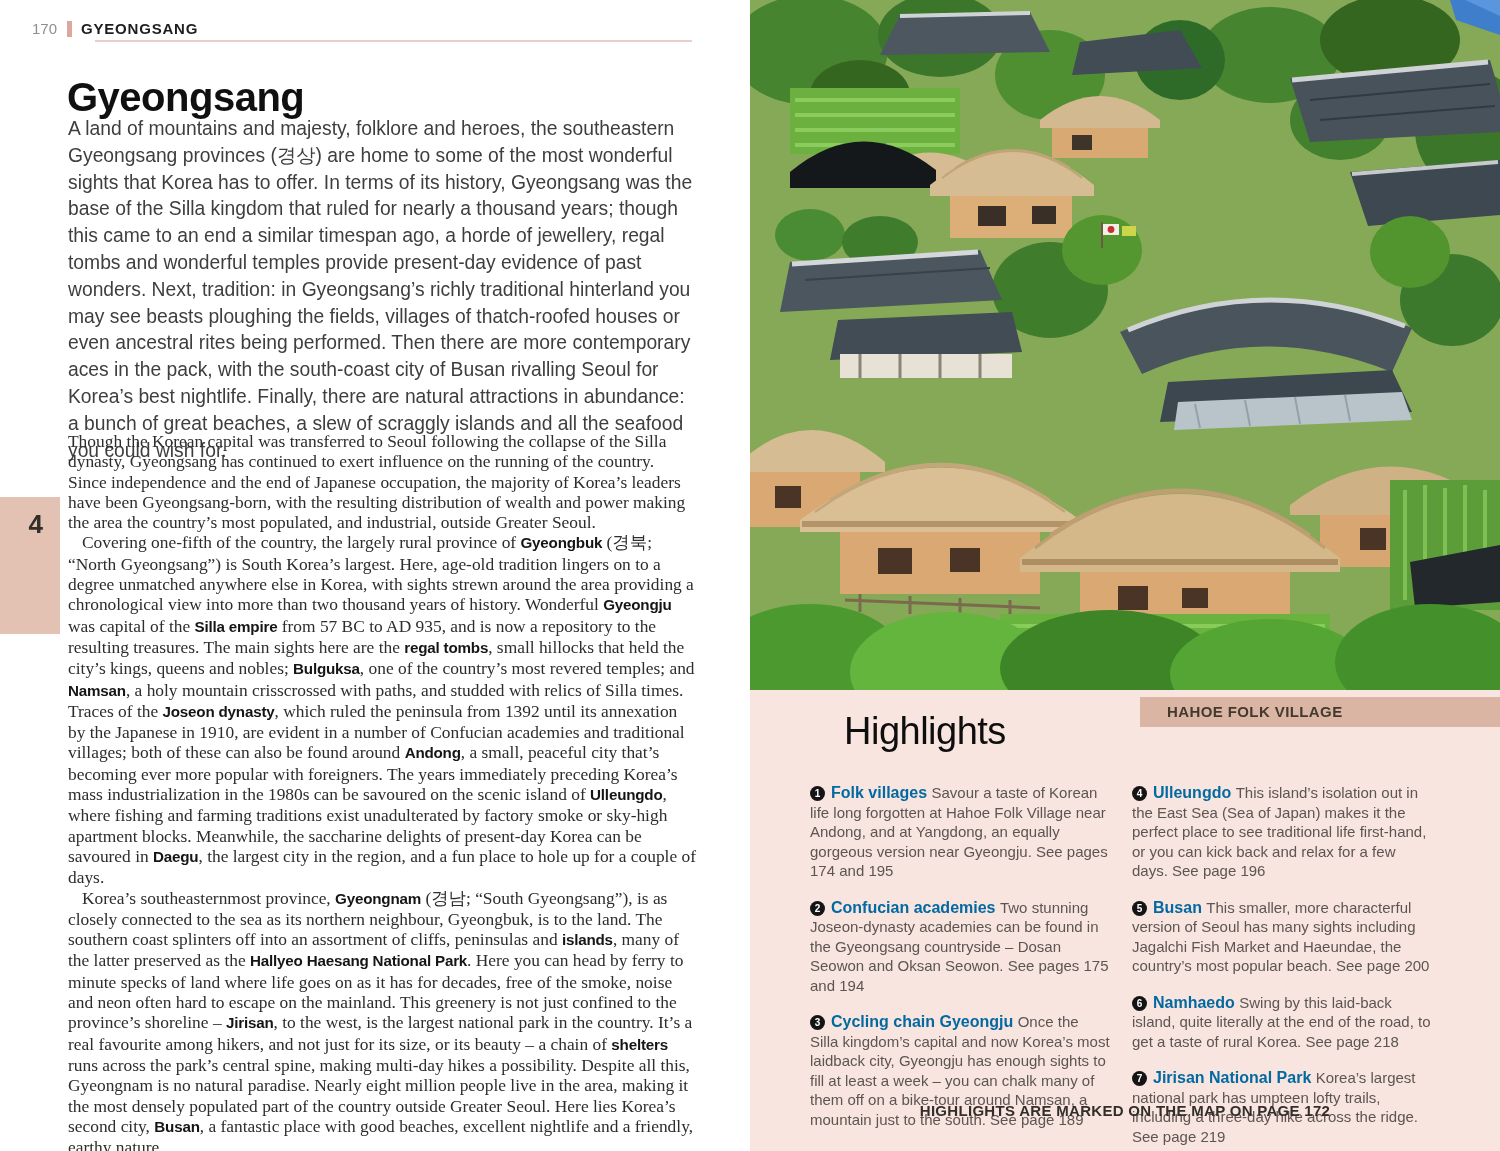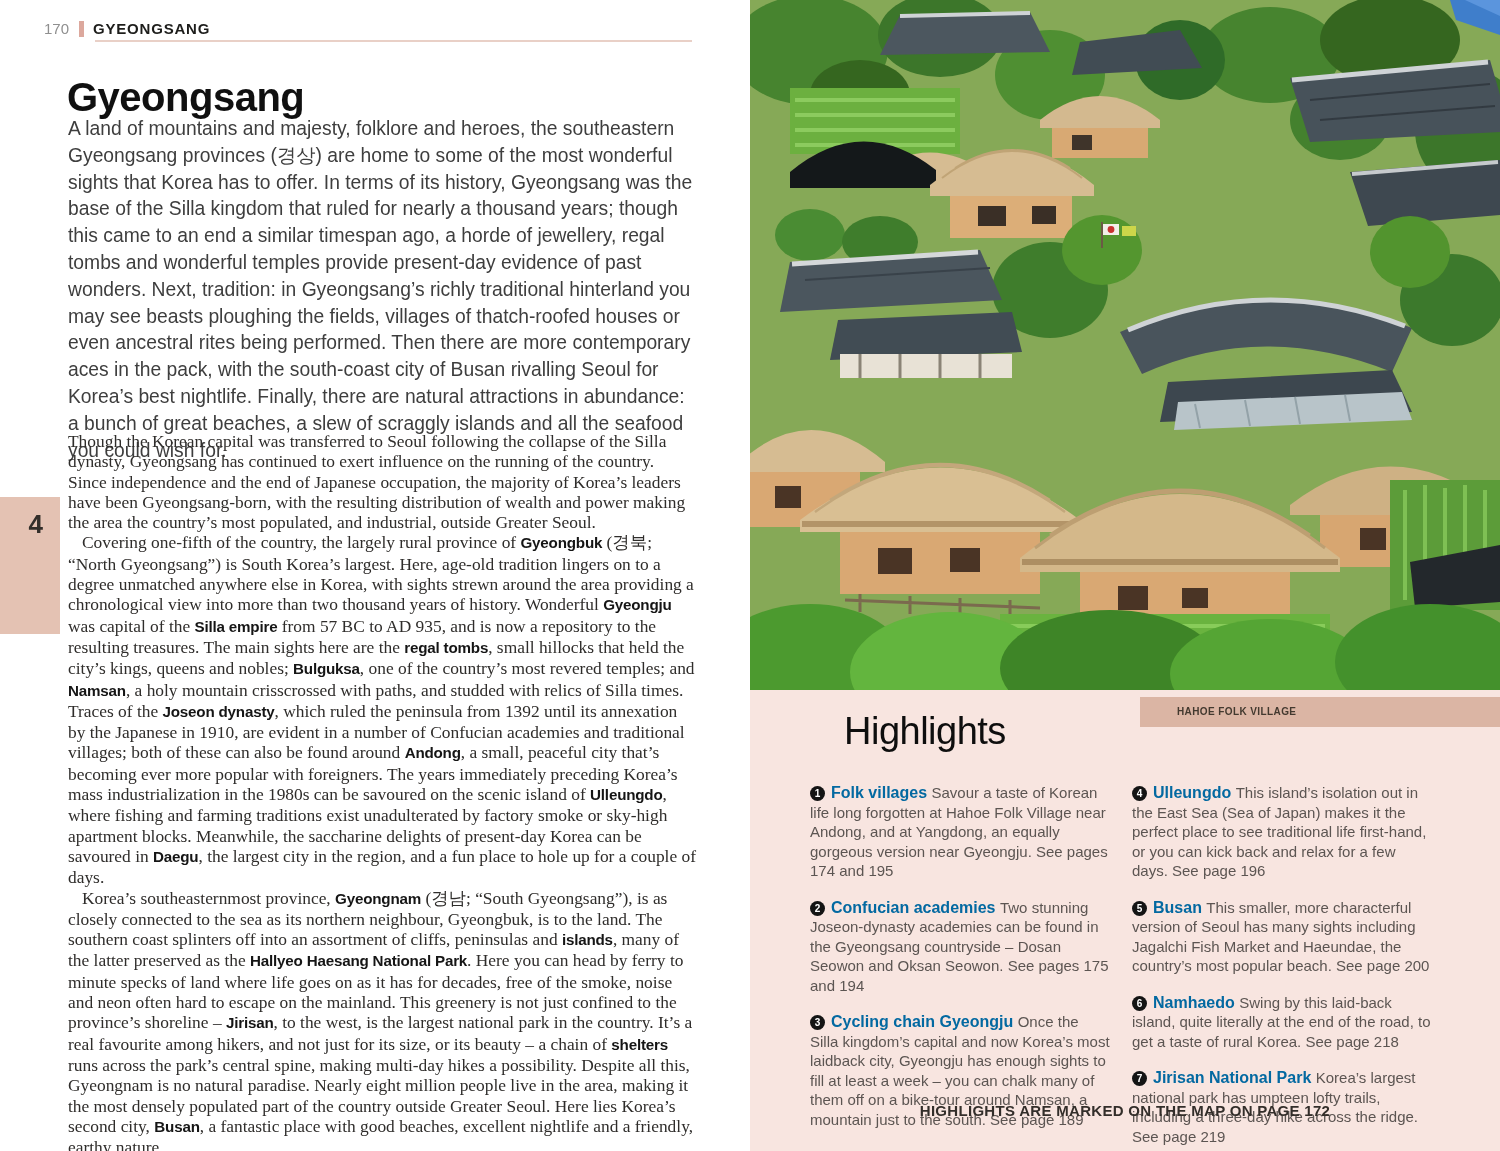--- a/index.html
+++ b/index.html
@@ -1,42 +1,42 @@
 <!DOCTYPE html>
 <html><head>
 <meta charset="utf-8">
 <style>
   html,body{margin:0;padding:0;}
   body{
     width:1500px;height:1151px;position:relative;background:#ffffff;
     font-family:"Liberation Sans", sans-serif;color:#1d1d1b;overflow:hidden;
   }
   
-  .header-row{position:absolute;left:44px;top:20px;display:flex;align-items:center;}
+  .header-row{position:absolute;left:32px;top:20px;display:flex;align-items:center;}
   .page-num{font-size:15px;color:#8f8f8f;}
   .accent-bar{width:5px;height:16px;background:#dca89d;margin:0 9px 0 10px;}
   .section-name{font-size:15px;font-weight:bold;letter-spacing:.8px;color:#1d1d1b;}
   .header-rule{position:absolute;left:95px;top:40px;width:597px;height:2px;background:#e9d0c7;}
   
   .article-title{position:absolute;left:67px;top:48px;font-size:40px;font-weight:bold;letter-spacing:-.5px;color:#101010;}
   .intro{position:absolute;left:68px;top:116px;width:628px;font-size:19.3px;line-height:26.8px;color:#3e3e3e;}
   .body-copy{position:absolute;left:68px;top:431px;width:628px;font-family:"Liberation Serif", serif;font-size:17.4px;line-height:20.3px;color:#2f2d2b;text-align:left;}
   .body-copy p{margin:0;}
   .body-copy p.indent{text-indent:14px;}
   .term{font-family:"Liberation Sans", sans-serif;font-weight:bold;font-size:15.2px;color:#151515;letter-spacing:-.2px;}
   
   .side-tab{position:absolute;left:0;top:497px;width:60px;height:137px;background:#e4c2b3;}
   .side-tab-num{position:absolute;top:12px;right:17px;font-size:26px;font-weight:bold;color:#332e2a;}
   
   .photo{position:absolute;left:750px;top:0;width:750px;height:690px;overflow:hidden;background:#86a957;}
   .photo svg{display:block;}
   
   .highlights-panel{position:absolute;left:750px;top:690px;width:750px;height:461px;background:#f8e5e0;}
   .photo-caption{position:absolute;right:0;top:7px;width:360px;height:30px;background:#dbb5a4;
-    line-height:30px;padding-left:37px;box-sizing:border-box;font-size:10px;font-weight:bold;
+    line-height:30px;padding-left:27px;box-sizing:border-box;font-size:15px;font-weight:bold;
     letter-spacing:.4px;color:#43392f;}
   .hl-big-title{position:absolute;left:60px;top:20px;font-size:38px;font-weight:normal;letter-spacing:-.5px;color:#0e0e0e;margin-left:34px;}
   .hl-cols{position:absolute;left:60px;top:93px;width:644px;display:flex;gap:22px;}
   .hl-col{width:300px;}
   .hl-item{margin-bottom:17px;font-size:15px;line-height:19.5px;color:#5c5552;}
   .hl-num{display:inline-block;width:15px;height:15px;border-radius:50%;background:#141414;color:#ffffff;
     font-size:10px;line-height:15px;font-weight:bold;text-align:center;margin-right:6px;vertical-align:1px;}
   .hl-title{font-weight:bold;color:#0369a1;font-size:16px;}
   .hl-footer{position:absolute;left:0;bottom:32px;width:100%;text-align:center;font-size:15px;
     font-weight:bold;letter-spacing:.3px;color:#332e2a;}

